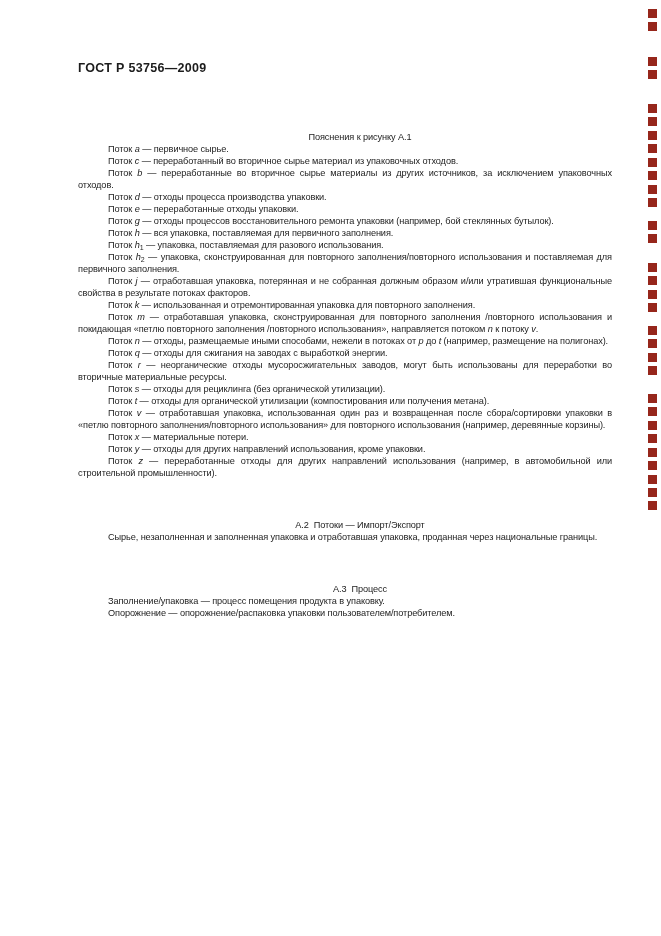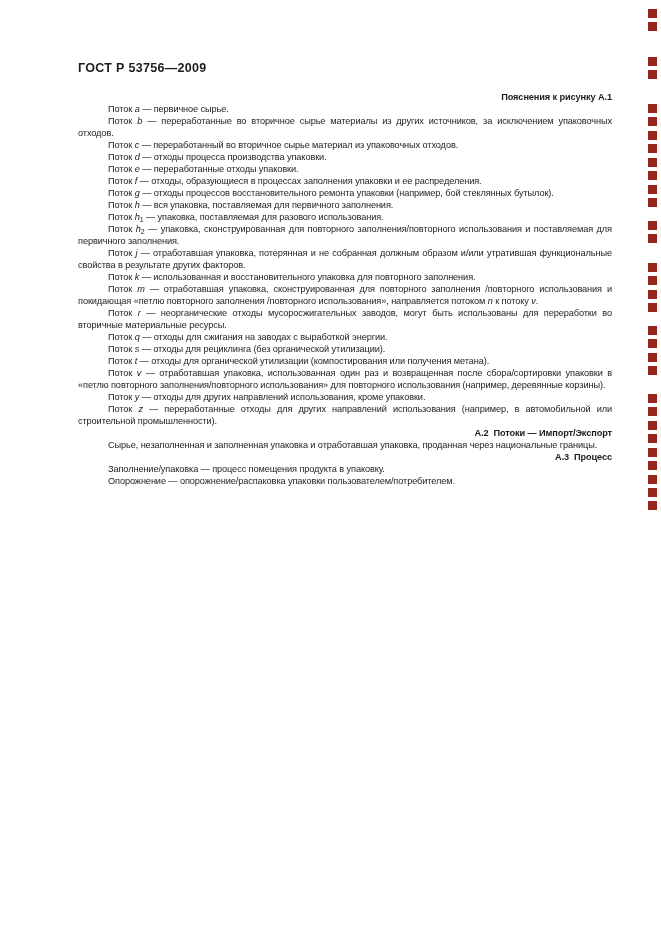--- a/index.html
+++ b/index.html
@@ -30,22 +30,23 @@
   }
   .para {
     margin: 0;
     font-size: 9.2px;
     line-height: 12px;
     letter-spacing: -0.1px;
     text-align: justify;
     text-indent: 30px;
   }
   .para.bold {
-    font-weight: bold;
-    text-align: right;
+    font-weight: normal;
+    text-align: center;
+    margin-top: 40px;
   }
   .para .it { font-style: italic; }
   .para sub {
     font-size: 7px;
     line-height: 0;
     vertical-align: -2px;
   }
   .page-number {
     position: absolute;
     left: 78px;
@@ -66,37 +67,38 @@
 </style>
 </head>
 <body>
 
 <div class="page" style="background: rgb(255, 255, 255); color: rgb(28, 28, 28);">
   <div class="doc-header">ГОСТ Р 53756—2009</div>
 
   <div class="content">
       <p class="para bold"><span>Пояснения к рисунку А.1</span></p>
       <p class="para"><span>Поток </span><span class="it">a</span><span> — первичное сырье.</span></p>
+      <p class="para"><span>Поток </span><span class="it">c</span><span> — переработанный во вторичное сырье материал из упаковочных отходов.</span></p>
       <p class="para"><span>Поток </span><span class="it">b</span><span> — переработанные во вторичное сырье материалы из других источников, за исключением упаковочных отходов.</span></p>
-      <p class="para"><span>Поток </span><span class="it">c</span><span> — переработанный во вторичное сырье материал из упаковочных отходов.</span></p>
       <p class="para"><span>Поток </span><span class="it">d</span><span> — отходы процесса производства упаковки.</span></p>
       <p class="para"><span>Поток </span><span class="it">e</span><span> — переработанные отходы упаковки.</span></p>
-      <p class="para"><span>Поток </span><span class="it">f</span><span> — отходы, образующиеся в процессах заполнения упаковки и ее распределения.</span></p>
       <p class="para"><span>Поток </span><span class="it">g</span><span> — отходы процессов восстановительного ремонта упаковки (например, бой стеклянных бутылок).</span></p>
       <p class="para"><span>Поток </span><span class="it">h</span><span> — вся упаковка, поставляемая для первичного заполнения.</span></p>
       <p class="para"><span>Поток </span><span class="it">h</span><sub>1</sub><span> — упаковка, поставляемая для разового использования.</span></p>
       <p class="para"><span>Поток </span><span class="it">h</span><sub>2</sub><span> — упаковка, сконструированная для повторного заполнения/повторного использования и поставляемая для первичного заполнения.</span></p>
-      <p class="para"><span>Поток </span><span class="it">j</span><span> — отработавшая упаковка, потерянная и не собранная должным образом и/или утратившая функциональные свойства в результате других факторов.</span></p>
-      <p class="para"><span>Поток </span><span class="it">k</span><span> — использованная и восстановительного упаковка для повторного заполнения.</span></p>
+      <p class="para"><span>Поток </span><span class="it">j</span><span> — отработавшая упаковка, потерянная и не собранная должным образом и/или утратившая функциональные свойства в результате потоках факторов.</span></p>
+      <p class="para"><span>Поток </span><span class="it">k</span><span> — использованная и отремонтированная упаковка для повторного заполнения.</span></p>
       <p class="para"><span>Поток </span><span class="it">m</span><span> — отработавшая упаковка, сконструированная для повторного заполнения /повторного использования и покидающая «петлю повторного заполнения /повторного использования», направляется потоком </span><span class="it">n</span><span> к потоку </span><span class="it">v</span><span>.</span></p>
+      <p class="para"><span>Поток </span><span class="it">n</span><span> — отходы, размещаемые иными способами, нежели в потоках от </span><span class="it">p</span><span> до </span><span class="it">t</span><span> (например, размещение на полигонах).</span></p>
+      <p class="para"><span>Поток </span><span class="it">q</span><span> — отходы для сжигания на заводах с выработкой энергии.</span></p>
       <p class="para"><span>Поток </span><span class="it">r</span><span> — неорганические отходы мусоросжигательных заводов, могут быть использованы для переработки во вторичные материальные ресурсы.</span></p>
-      <p class="para"><span>Поток </span><span class="it">q</span><span> — отходы для сжигания на заводах с выработкой энергии.</span></p>
       <p class="para"><span>Поток </span><span class="it">s</span><span> — отходы для рециклинга (без органической утилизации).</span></p>
       <p class="para"><span>Поток </span><span class="it">t</span><span> — отходы для органической утилизации (компостирования или получения метана).</span></p>
       <p class="para"><span>Поток </span><span class="it">v</span><span> — отработавшая упаковка, использованная один раз и возвращенная после сбора/сортировки упаковки в «петлю повторного заполнения/повторного использования» для повторного использования (например, деревянные корзины).</span></p>
+      <p class="para"><span>Поток </span><span class="it">x</span><span> — материальные потери.</span></p>
       <p class="para"><span>Поток </span><span class="it">y</span><span> — отходы для других направлений использования, кроме упаковки.</span></p>
       <p class="para"><span>Поток </span><span class="it">z</span><span> — переработанные отходы для других направлений использования (например, в автомобильной или строительной промышленности).</span></p>
       <p class="para bold"><span>А.2&nbsp; Потоки — Импорт/Экспорт</span></p>
       <p class="para"><span>Сырье, незаполненная и заполненная упаковка и отработавшая упаковка, проданная через национальные границы.</span></p>
       <p class="para bold"><span>А.3&nbsp; Процесс</span></p>
       <p class="para"><span>Заполнение/упаковка — процесс помещения продукта в упаковку.</span></p>
       <p class="para"><span>Опорожнение — опорожнение/распаковка упаковки пользователем/потребителем.</span></p>
     </div>
 
   <div class="watermark">

